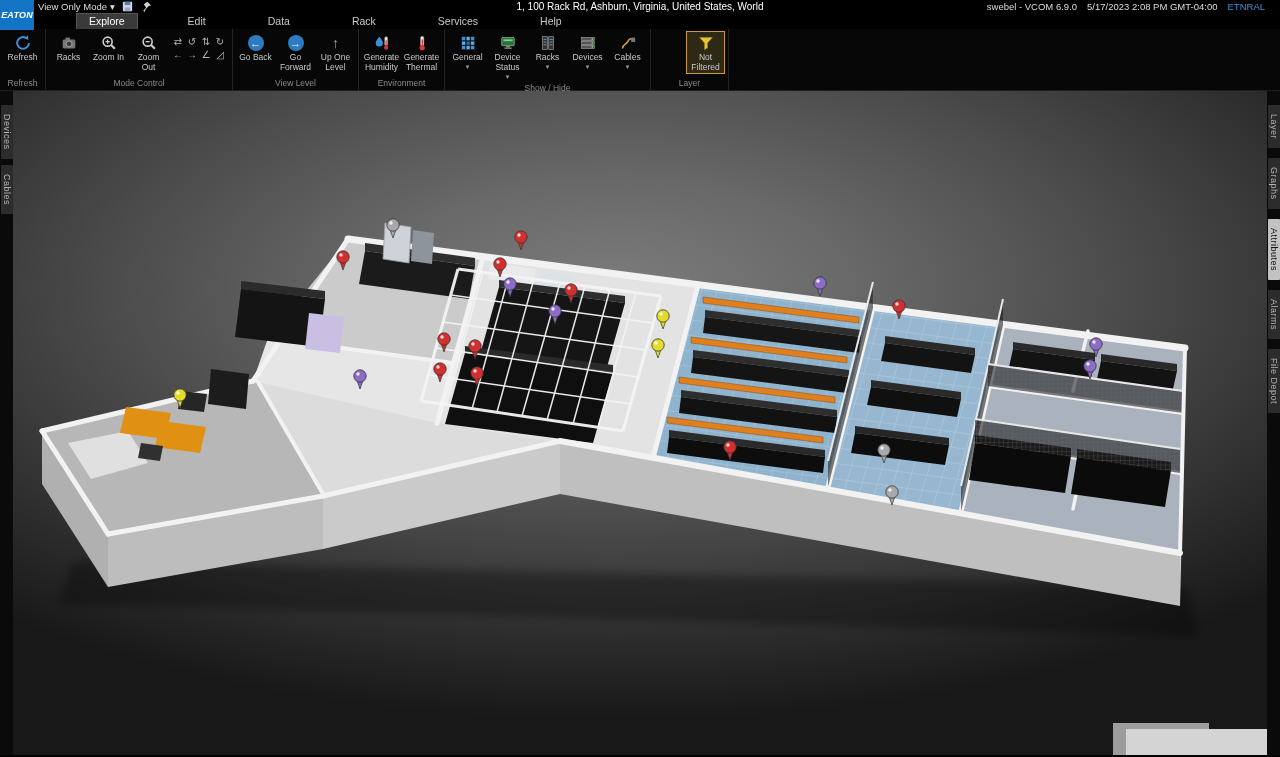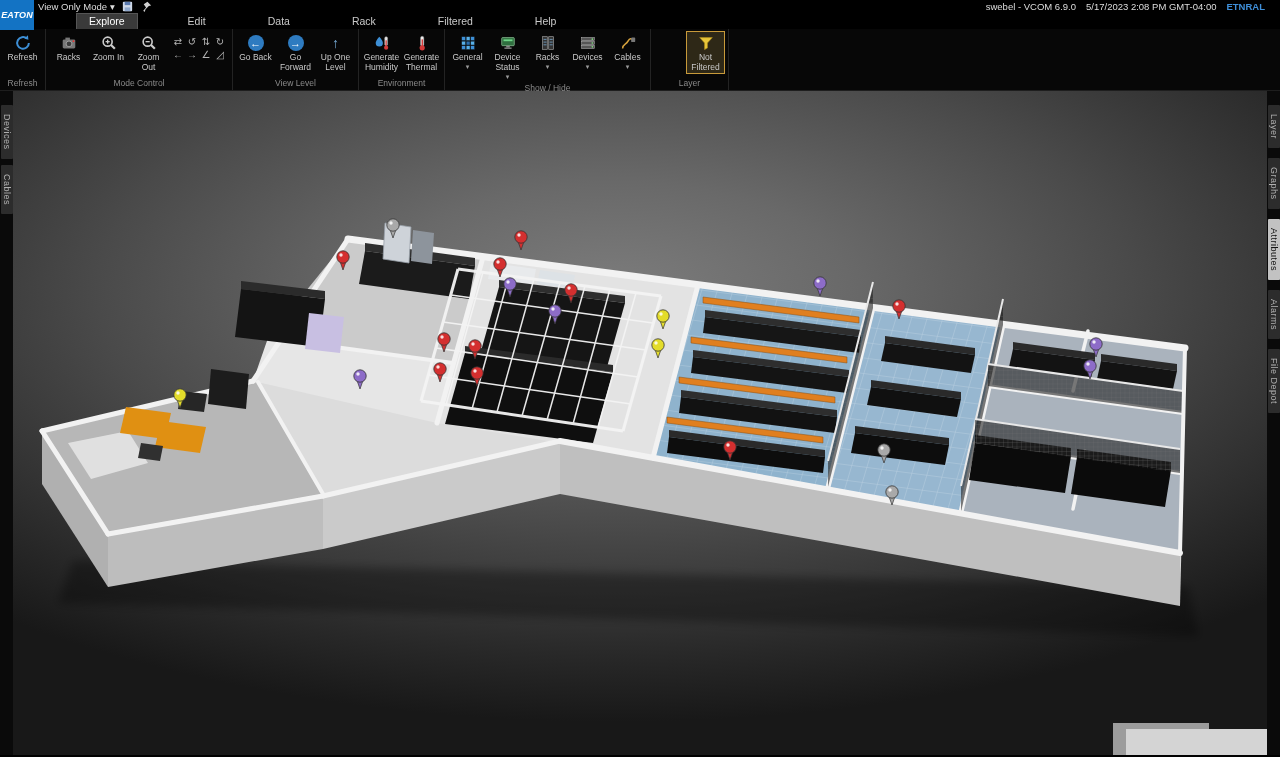--- a/index.html
+++ b/index.html
@@ -12,21 +12,21 @@
               display:flex; align-items:center; z-index:5; }
   .logo { position:absolute; left:0; top:0; width:34px; height:30px; background:#1373c4;
           color:#fff; font-style:italic; font-weight:bold; font-size:9px; display:flex;
           align-items:center; justify-content:center; z-index:6; letter-spacing:.2px; }
   .mode-select { margin-left:38px; display:flex; gap:3px; align-items:center;
                  color:#ddd; font-size:9.5px; cursor:default; z-index:6; }
   .tb-icon { margin-left:6px; width:13px; height:13px; display:inline-flex; z-index:6; }
   .location { position:absolute; left:0; right:0; text-align:center; font-size:10px; color:#fff; }
   .tb-right { margin-left:auto; display:flex; gap:10px; font-size:9.5px; color:#ddd;
               align-items:center; padding-right:15px; z-index:6; }
-  .corner { color:#3f8fd9; font-weight:bold; }
+  .corner { color:#3f8fd9; font-weight:normal; }
 
   
   .menubar { height:16px; background:#000; display:flex; align-items:flex-end;
              padding-left:40px; gap:2px; }
   .menu-tab { color:#c9c9c9; font-size:10.5px; padding:1px 12px 2px; cursor:default;margin-left:36px; }
   .menu-tab.active { background:#3a3a3a; color:#fff; border:1px solid #555; border-bottom:none; }
 
   
   .ribbon { height:62px; background:#070707; display:flex; align-items:stretch;
             border-bottom:1px solid #1e1e1e; }
@@ -78,33 +78,34 @@
           <rect x="2" y="2" width="10" height="10" rx="1" fill="#cfd8e8"></rect>
           <rect x="4" y="2" width="6" height="3.5" fill="#5a7ab0"></rect>
           <rect x="4" y="8" width="6" height="4" fill="#8fa8cc"></rect>
         </svg>
     </span>
     <span class="tb-icon">
       <svg viewBox="0 0 14 14">
           <path d="M8 2l4 4-2.5.5L6 10l-1 3-1.5-1.5L6.5 8 4 4.5z" fill="#cfcfcf"></path>
         </svg>
     </span>
+    <div class="location">1, 100 Rack Rd, Ashburn, Virginia, United States, World</div>
     <div class="tb-right">
       <span>swebel - VCOM 6.9.0</span>
       <span>5/17/2023 2:08 PM GMT-04:00</span>
       <span class="corner">ETNRAL</span>
     </div>
   </header>
 
   <nav class="menubar">
     <div class="menu-tab active">Explore</div>
     <div class="menu-tab">Edit</div>
     <div class="menu-tab">Data</div>
     <div class="menu-tab">Rack</div>
-    <div class="menu-tab">Filtered</div>
+    <div class="menu-tab">Services</div>
     <div class="menu-tab">Help</div>
   </nav>
 
   <div class="ribbon">
 
     <div class="rb-group">
       <div class="rb-row">
         <button class="rb-btn">
           <span class="ic">
             <svg viewBox="0 0 20 20" width="18" height="18">

